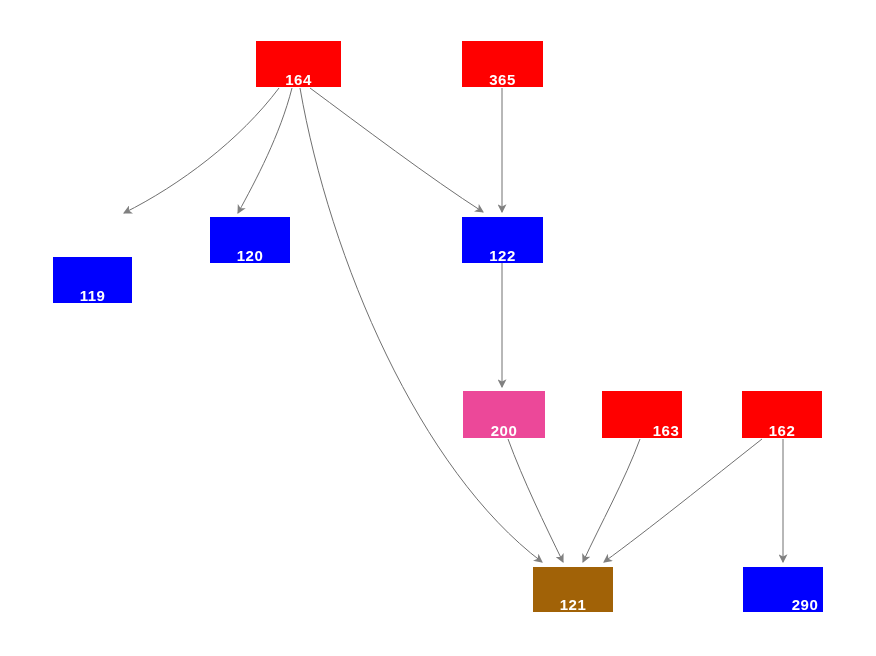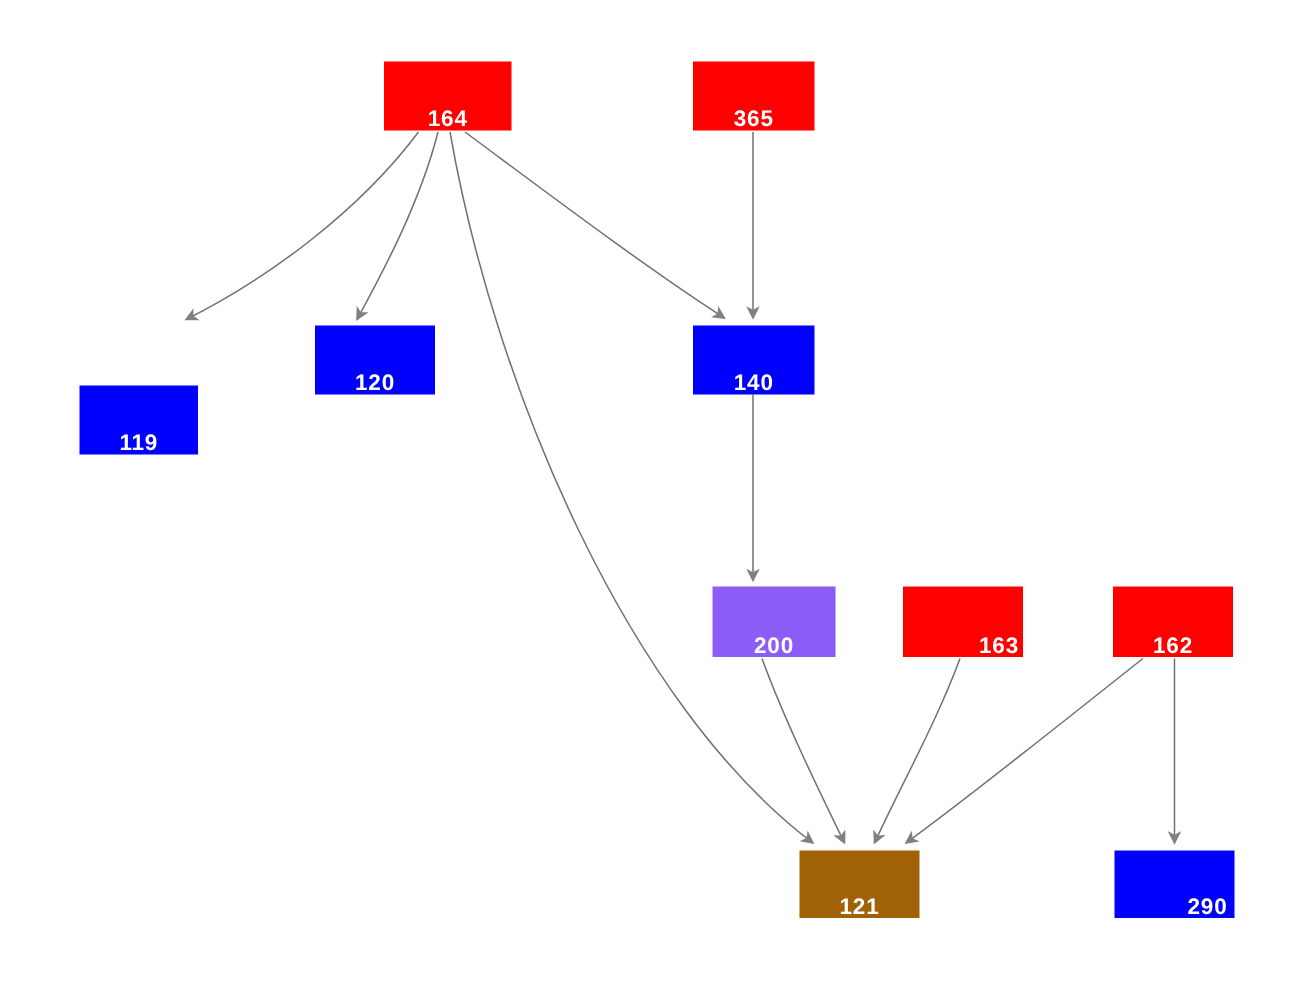--- a/index.html
+++ b/index.html
@@ -75,23 +75,23 @@
       <div class="graph-node" style="left: 462px; top: 41px; width: 81px; height: 46px; background: rgb(255, 0, 0); color: rgb(255, 255, 255);">
         <span class="node-label">365</span>
       </div>
       <div class="graph-node" style="left: 53px; top: 217px; width: 79px; height: 46px; background: rgb(0, 0, 255); color: rgb(255, 255, 255); margin-top: 40px;">
         <span class="node-label">119</span>
       </div>
       <div class="graph-node" style="left: 192px; top: 217px; width: 80px; height: 46px; background: rgb(0, 0, 255); color: rgb(255, 255, 255); margin-left: 18px;">
         <span class="node-label">120</span>
       </div>
       <div class="graph-node" style="left: 462px; top: 217px; width: 81px; height: 46px; background: rgb(0, 0, 255); color: rgb(255, 255, 255);">
-        <span class="node-label">140</span>
+        <span class="node-label">122</span>
       </div>
-      <div class="graph-node" style="left: 475px; top: 391px; width: 82px; height: 47px; background: #8b5cf6; color: rgb(255, 255, 255);">
+      <div class="graph-node" style="left: 463px; top: 391px; width: 82px; height: 47px; background: #ec4899; color: rgb(255, 255, 255);">
         <span class="node-label">200</span>
       </div>
       <div class="graph-node" style="left: 602px; top: 391px; width: 80px; height: 47px; background: rgb(255, 0, 0); color: rgb(255, 255, 255); padding-left: 48px;">
         <span class="node-label">163</span>
       </div>
       <div class="graph-node" style="left: 742px; top: 391px; width: 80px; height: 47px; background: rgb(255, 0, 0); color: rgb(255, 255, 255);">
         <span class="node-label">162</span>
       </div>
       <div class="graph-node" style="left: 533px; top: 567px; width: 80px; height: 45px; background: #a16207; color: rgb(255, 255, 255);">
         <span class="node-label">121</span>

